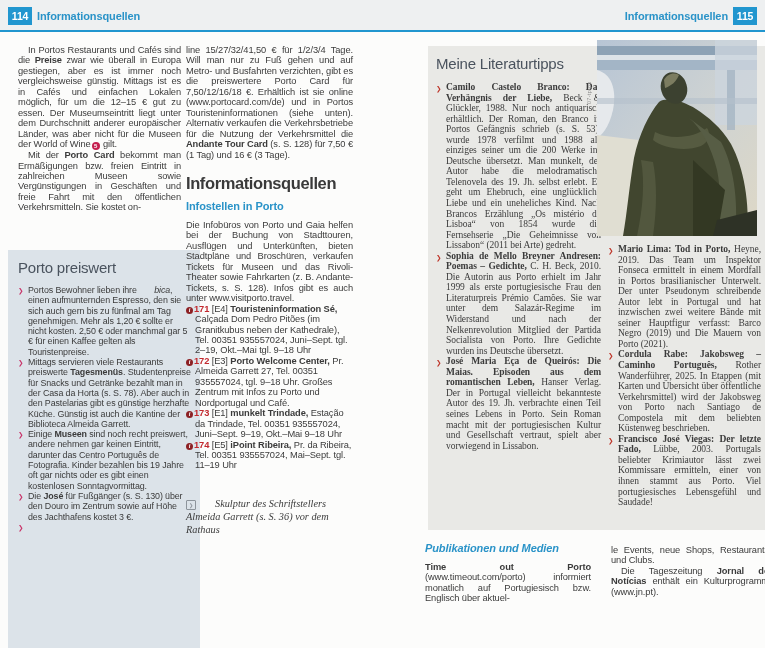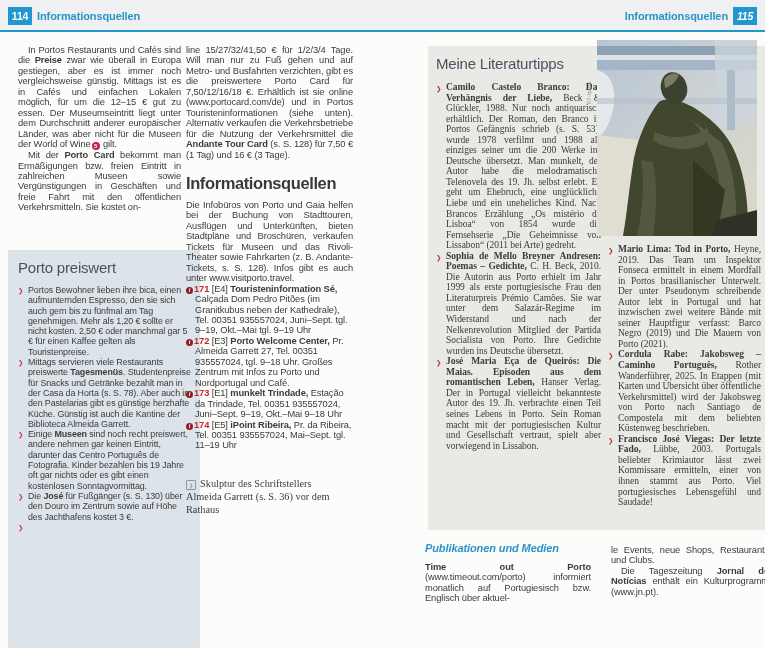--- a/index.html
+++ b/index.html
@@ -2,32 +2,32 @@
 <html lang="de"><head>
 <meta charset="utf-8">
 <style>
   html,body{margin:0;padding:0;}
   body{
     width:765px;height:648px;position:relative;overflow:hidden;
     background:#fcfcfb;color:#3b3b3b;
     font-family:"Liberation Sans",sans-serif;
   }
   .b{font-weight:bold;}
-  .i{}
+  .i{font-style:italic;margin-left:15px;}
   .serif{font-family:"Liberation Serif",serif;}
 
   
   #header-strip{position:absolute;left:0;top:0;width:765px;height:30px;background:#eef0f1;}
   #header-rule{position:absolute;left:0;top:30px;width:765px;height:2px;background:#2196cf;}
   .page-num{
     position:absolute;top:7px;width:24px;height:18px;background:#2196cf;color:#fff;
     font-size:10.5px;font-weight:bold;text-align:center;line-height:18px;letter-spacing:-.2px;
   }
   #page-num-left{left:8px;}
-  #page-num-right{right:8px;font-style:italic;}
+  #page-num-right{right:8px;}
   .header-title{
     position:absolute;top:7px;height:18px;line-height:18px;
     color:#2a93c8;font-size:11px;font-weight:bold;letter-spacing:-.1px;
   }
   #header-title-left{left:37px;}
   #header-title-right{right:37px;}
 
   
   .body-p{font-size:9.3px;line-height:10.45px;text-align:justify;margin:0;letter-spacing:-.1px;}
   .indent{text-indent:10px;}
@@ -132,23 +132,24 @@
       <div class="bullet-item"><span class="chev">❯</span><span>Mittags servieren viele Restaurants preiswerte </span><span class="b">Tagesmenüs</span><span>. Studentenpreise für Snacks und Getränke bezahlt man in der Casa da Horta (s. S. 78). Aber auch in den Pastelarias gibt es günstige herzhafte Küche. Günstig ist auch die Kantine der Biblioteca Almeida Garrett.</span></div>
       <div class="bullet-item"><span class="chev">❯</span><span>Einige </span><span class="b">Museen</span><span> sind noch recht preiswert, andere nehmen gar keinen Eintritt, darunter das Centro Português de Fotografia. Kinder bezahlen bis 19 Jahre oft gar nichts oder es gibt einen kostenlosen Sonntagvormittag.</span></div>
       <div class="bullet-item"><span class="chev">❯</span><span>Die </span><span class="b">José</span><span> für Fußgänger (s. S. 130) über den Douro im Zentrum sowie auf Höhe des Jachthafens kostet 3 €.</span></div>
       <div class="bullet-item"><span class="chev">❯</span></div>
     </div>
 </div>
 
 <div id="left-col2">
   <p class="body-p"><span>line 15/27/32/41,50 € für 1/2/3/4 Tage. Will man nur zu Fuß gehen und auf Metro- und Busfahrten verzichten, gibt es die preiswertere Porto Card für 7,50/12/16/18 €. Erhältlich ist sie online (www.portocard.com/de) und in Portos Touristeninformationen (siehe unten). Alternativ verkaufen die Verkehrsbetriebe für die Nutzung der Verkehrsmittel die </span><span class="b">Andante Tour Card</span><span> (s. S. 128) für 7,50 € (1 Tag) und 16 € (3 Tage).</span></p>
   <div class="section-head">Informationsquellen</div>
+  <div class="sub-head">Infostellen in Porto</div>
   <p class="body-p"><span>Die Infobüros von Porto und Gaia helfen bei der Buchung von Stadttouren, Ausflügen und Unterkünften, bieten Stadtpläne und Broschüren, verkaufen Tickets für Museen und das Rivoli-Theater sowie Fahrkarten (z. B. Andante-Tickets, s. S. 128). Infos gibt es auch unter www.visitporto.travel.</span></p>
   <div>
-      <div class="info-entry"><span class="info-dot">i</span><span class="info-num">171</span><span> [E4] </span><span class="b">Touristeninformation Sé,</span><span> Calçada Dom Pedro Pitões (im Granitkubus neben der Kathedrale), Tel. 00351 935557024, Juni–Sept. tgl. 9–19, Okt.–Mai tgl. 9–19 Uhr</span></div>
+      <div class="info-entry"><span class="info-dot">i</span><span class="info-num">171</span><span> [E4] </span><span class="b">Touristeninformation Sé,</span><span> Calçada Dom Pedro Pitões (im Granitkubus neben der Kathedrale), Tel. 00351 935557024, Juni–Sept. tgl. 2–19, Okt.–Mai tgl. 9–18 Uhr</span></div>
       <div class="info-entry"><span class="info-dot">i</span><span class="info-num">172</span><span> [E3] </span><span class="b">Porto Welcome Center,</span><span> Pr. Almeida Garrett 27, Tel. 00351 935557024, tgl. 9–18 Uhr. Großes Zentrum mit Infos zu Porto und Nordportugal und Café.</span></div>
       <div class="info-entry"><span class="info-dot">i</span><span class="info-num">173</span><span> [E1] </span><span class="b">munkelt Trindade,</span><span> Estação da Trindade, Tel. 00351 935557024, Juni–Sept. 9–19, Okt.–Mai 9–18 Uhr</span></div>
       <div class="info-entry"><span class="info-dot">i</span><span class="info-num">174</span><span> [E5] </span><span class="b">iPoint Ribeira,</span><span> Pr. da Ribeira, Tel. 00351 935557024, Mai–Sept. tgl. 11–19 Uhr</span></div>
     </div>
   <div id="caption" class="serif">
     <span class="cap-icon">❯</span><span><span class="i">Skulptur des Schriftstellers Almeida Garrett (s. S. 36) vor dem Rathaus</span></span>
   </div>
 </div>
 
 <div id="right-box">

